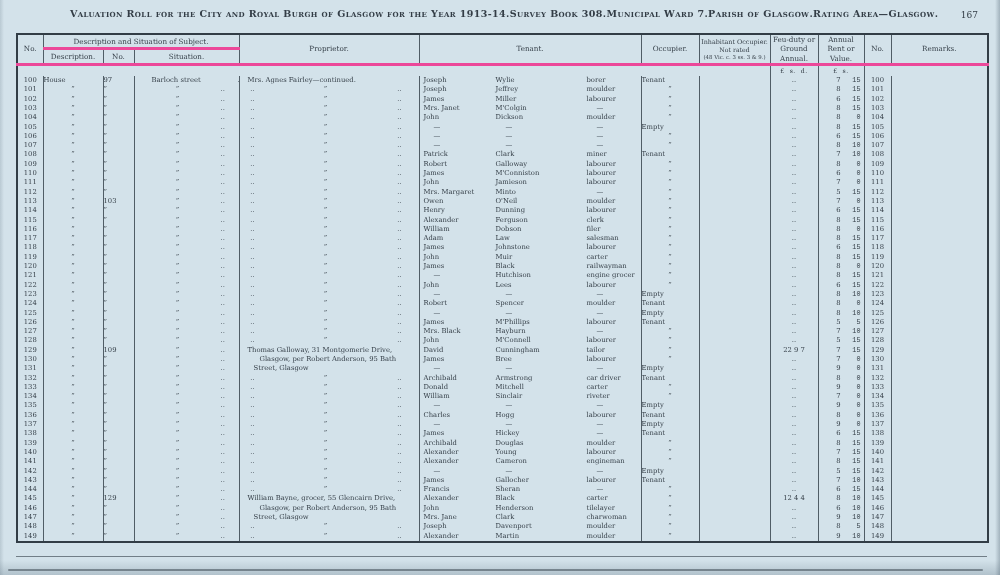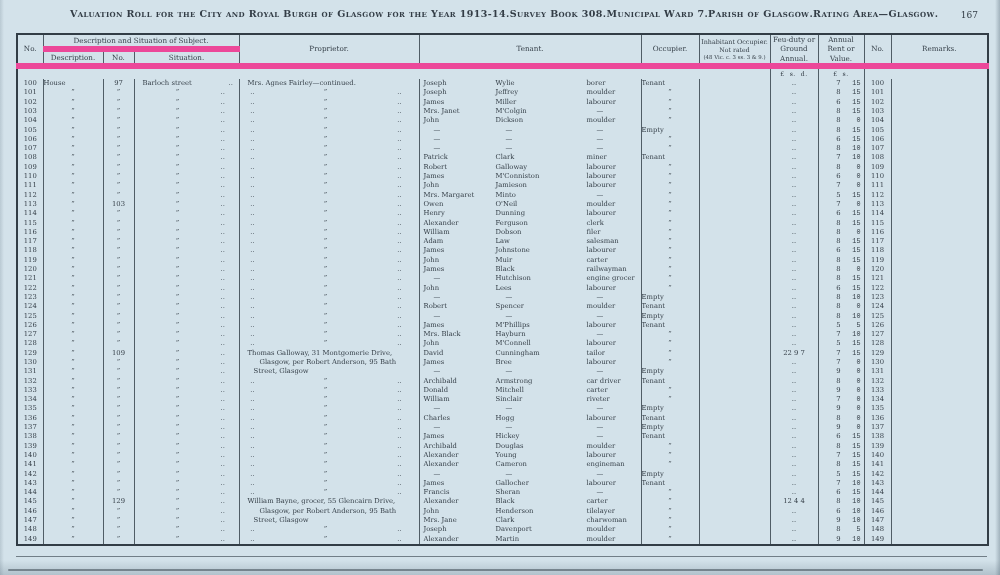--- a/index.html
+++ b/index.html
@@ -22,34 +22,34 @@
     border-collapse:collapse;table-layout:fixed;
     border:2px solid #323d46;
   }
   .roll th,.roll td{
     border-left:1px solid #505d66;border-right:1px solid #505d66;
     padding:0;color:#343e47;overflow:hidden;white-space:nowrap;
     font-size:6.8px;line-height:9.3px;
   }
   .roll thead th{
     font-size:7.2px;font-weight:normal;text-align:center;vertical-align:middle;
-    line-height:1.3;white-space:normal;border-bottom:6px solid #ec4899;
+    line-height:1.3;white-space:normal;border-bottom:3px solid #ec4899;
   }
   .roll thead{border-bottom:2px solid #323d46;}
   .roll tbody td{height:9.3px;vertical-align:middle;}
   tr.units-row td{height:10px;line-height:10px;font-size:6.2px;letter-spacing:.5px;text-align:center;white-space:pre;}
   .inh1{display:block;font-size:6.4px;line-height:1.25;}
   .inh2{display:block;font-size:6.2px;line-height:1.2;}
   .inh3{display:block;font-size:5.4px;line-height:1.2;}
   
   .c-nol,.c-nor{text-align:center;}
   .c-desc{padding-left:4px;}
-  .c-stno{text-align:center;}
+  .c-stno{}
   td.dit{text-align:center;padding-left:0;}
-  .sit-main{display:inline-block;width:86px;padding-left:8px;}
+  .sit-main{display:inline-block;width:86px;padding-left:17px;}
   .sit-main.dit{text-align:center;padding-left:0;}
   .sit-dots{display:inline-block;width:14px;color:#49545d;}
   .p-dl{display:inline-block;width:26px;text-align:center;color:#49545d;}
   .p-dc{display:inline-block;width:120px;text-align:center;}
   .p-dr{display:inline-block;width:28px;text-align:center;color:#49545d;}
   .p-text.pi0{padding-left:8px;}
   .p-text.pi1{padding-left:20px;}
   .p-text.pi2{padding-left:14px;}
   .t-first{display:inline-block;width:72px;padding-left:4px;}
   .t-last{display:inline-block;width:78px;}

